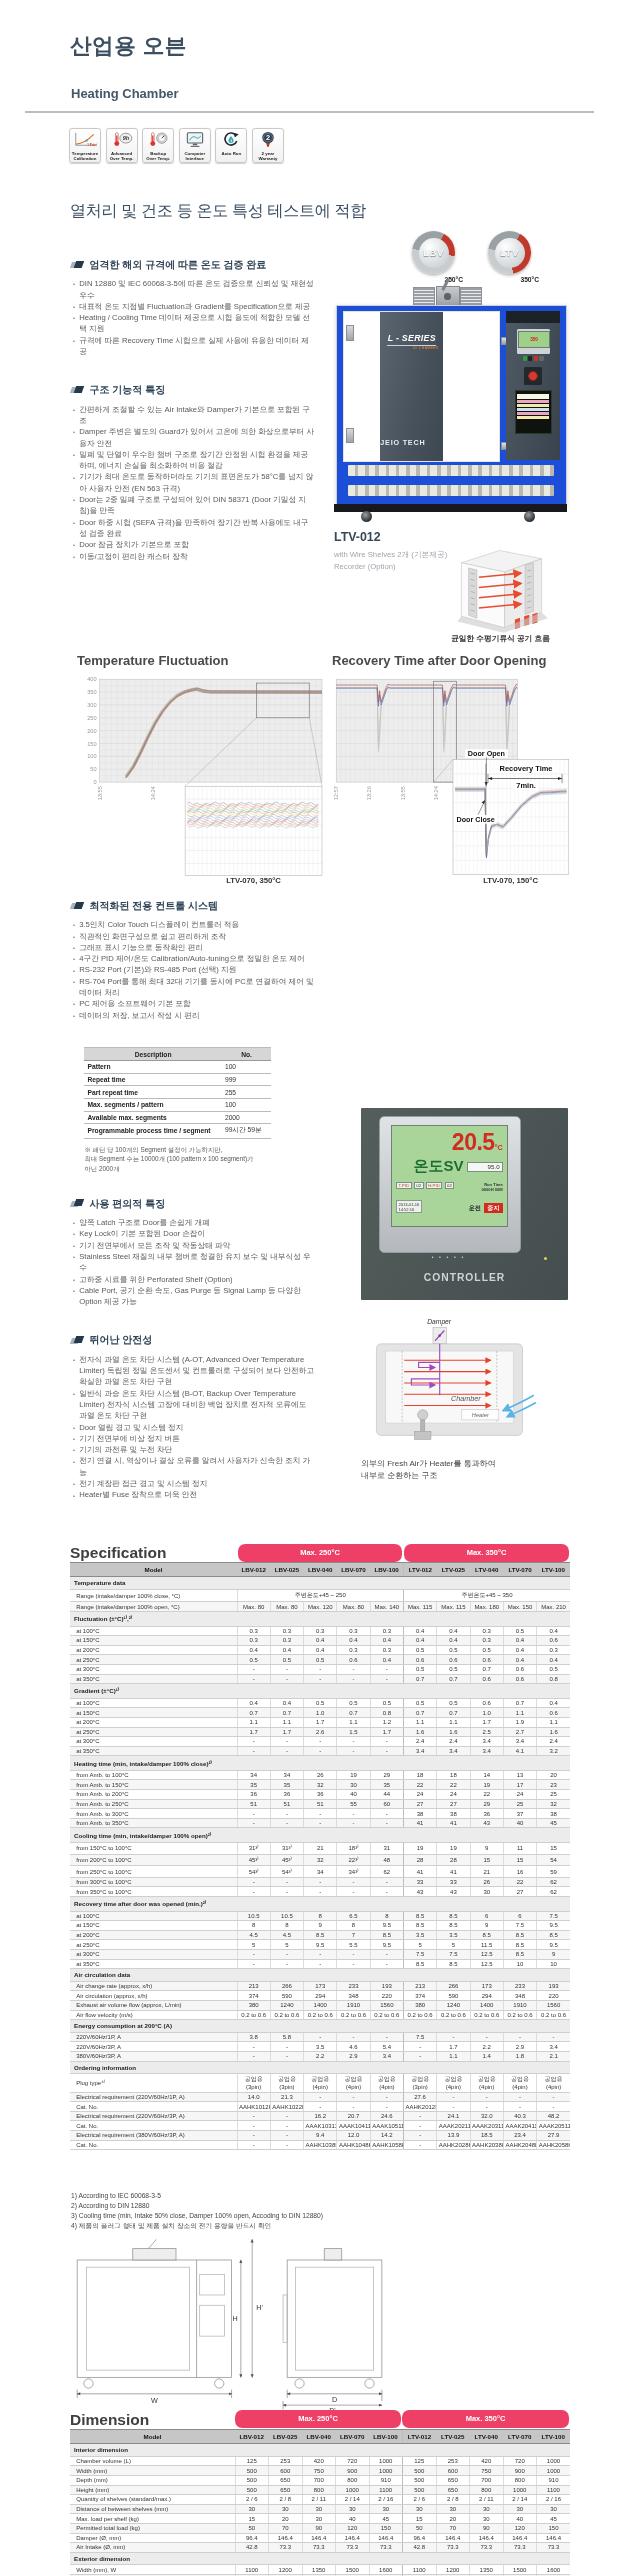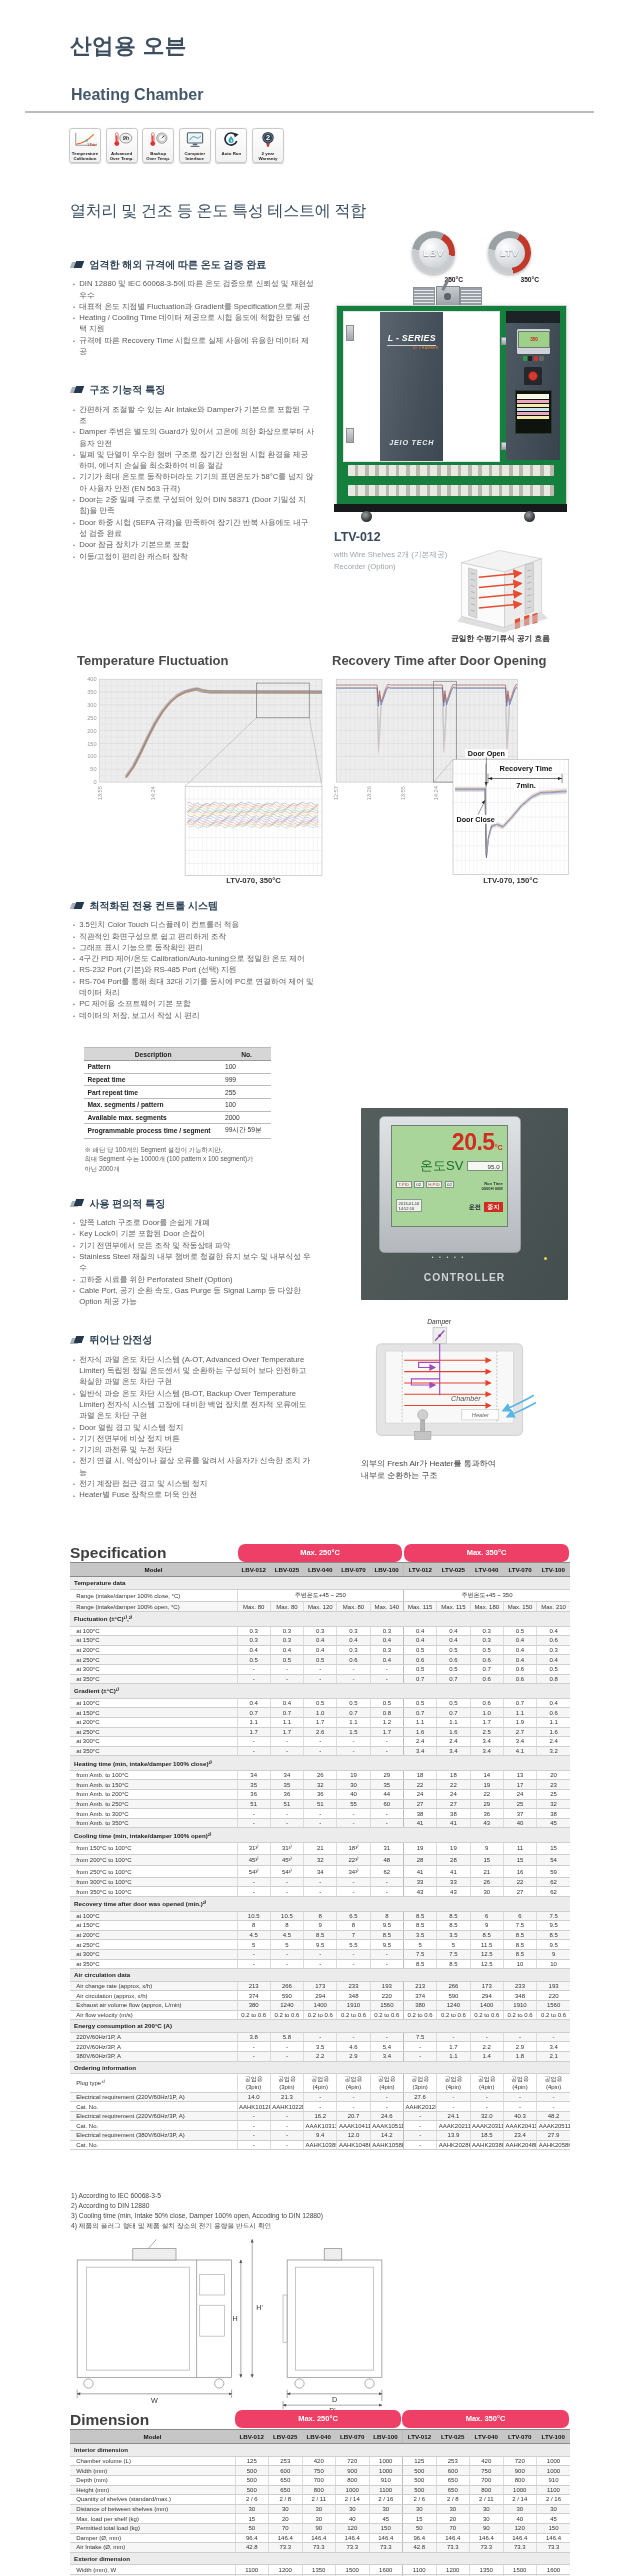--- a/index.html
+++ b/index.html
@@ -1,20 +1,20 @@
 <!DOCTYPE html>
 <html style="font-size:8.2px"><head>
 <meta charset="utf-8">
 <style>
   html,body{margin:0;padding:0;background:#fff;}
   .page{position:relative;width:618px;height:2879px;background:#fff;overflow:hidden;
         font-family:"Liberation Sans",sans-serif;color:#333;}
   
   .header-title{position:absolute;left:70px;top:31px;font-size:21.6px;font-weight:bold;color:#3c4e5f;letter-spacing:0.5px;}
-  .header-sub{position:absolute;left:71px;top:86px;font-size:16px;font-weight:bold;color:#44586a;}
+  .header-sub{position:absolute;left:71px;top:86px;font-size:13px;font-weight:bold;color:#44586a;}
   .divider{position:absolute;left:25px;top:111px;width:569px;height:1.5px;background:#b9bdc1;}
   
   .badges{position:absolute;left:69px;top:128px;display:flex;gap:4.6px;}
   .badge{width:32px;height:35px;background:linear-gradient(#ffffff,#f1f1f1);border:0.5px solid #c9c9c9;border-radius:3.1px;
          box-shadow:0 0.5px 1px rgba(0,0,0,.18);display:flex;flex-direction:column;align-items:center;padding-top:2.1px;box-sizing:border-box;}
   .badge svg{width:24px;height:16.5px;flex:none;}
   .badge .blabel{font-size:4.4px;font-weight:bold;color:#222;text-align:center;line-height:1.15;white-space:pre-line;margin-top:1px;}
   
   .headline{position:absolute;left:70px;top:201px;font-size:16px;font-weight:normal;color:#3a4f63;letter-spacing:-0.3px;}
   
@@ -43,28 +43,28 @@
                display:flex;align-items:center;justify-content:center;font-size:9.8px;font-weight:bold;color:#f8fafb;
                text-shadow:0 0.5px 1px #8a9298, 0 -0.5px 0.5px #b7bec2;letter-spacing:0.5px;}
   .gauge .gtemp{position:absolute;right:-4.1px;bottom:3.1px;font-size:6.7px;font-weight:bold;color:#1d1d1d;}
   
   .oven-figure{position:absolute;left:332px;top:284px;width:237px;height:242px;}
   .oven-damper{position:absolute;left:81px;top:0;width:68px;height:21.6px;}
   .ovd-slot{position:absolute;top:3.1px;width:19.6px;height:17.5px;background:repeating-linear-gradient(#9aa0a6 0 1.5px,#e8eaec 1.5px 3.1px);border:0.5px solid #8d9398;}
   .ovd-mid{position:absolute;left:23px;top:2.1px;width:21.6px;height:19.6px;background:linear-gradient(#c6cacd,#9aa0a5);border:0.5px solid #84898e;}
   .ovd-lever{position:absolute;left:31px;top:-6.2px;width:2.6px;height:13.4px;background:#7d8489;transform:rotate(28deg);border-radius:1px;}
   .ovd-knob{position:absolute;left:7.2px;top:6.2px;width:6.7px;height:6.7px;border-radius:50%;background:#5d6469;}
-  .oven-body{position:absolute;left:4.1px;top:20.6px;width:229px;height:198px;background:#15803d;border:0.5px solid #cfd3d6;border-radius:1.5px;
+  .oven-body{position:absolute;left:4.1px;top:20.6px;width:229px;height:198px;background:#1d4ed8;border:0.5px solid #cfd3d6;border-radius:1.5px;
              box-shadow:0 1.5px 4.1px rgba(0,0,0,.15);}
   .oven-door{position:absolute;left:6.2px;top:5.2px;width:155px;height:149px;background:#ffffff;border:0.5px solid #e1e4e6;}
   .door-panel{position:absolute;left:36px;top:0;width:63px;height:149px;background:linear-gradient(100deg,#5a6570 0%,#46515c 60%,#3d4853 100%);}
   .series-block{margin-top:21.6px;text-align:center;color:#fff;font-style:italic;font-weight:bold;font-size:8.8px;letter-spacing:0.3px;}
   .series-line{width:78%;margin:1.5px auto 0.5px;border-top:0.5px solid #cfd3d7;}
   .series-sub{font-size:3.3px;color:#f08c28;font-style:normal;letter-spacing:0.5px;text-align:right;width:86%;margin:0 auto;}
-  .brand{position:absolute;bottom:13.4px;width:100%;text-align:center;color:#e8ebee;font-style:italic;font-weight:bold;font-size:7.2px;letter-spacing:0.8px;}
+  .brand{position:absolute;bottom:13.4px;width:100%;color:#e8ebee;font-weight:bold;font-size:7.2px;letter-spacing:0.8px;}
   .handle{position:absolute;left:163px;top:27px;width:4.6px;height:109px;border-radius:2.1px;background:linear-gradient(90deg,#9aa2a8,#eef1f3 45%,#8d959c);box-shadow:0.5px 0.5px 1px rgba(0,0,0,.3);}
   .handle-mount{position:absolute;left:157px;width:8.2px;height:6.2px;background:linear-gradient(#dfe3e5,#9aa1a6);border:0.5px solid #8a9095;}
   .hinge{position:absolute;left:2.1px;width:5.2px;height:13.4px;background:linear-gradient(#d7dadd,#9fa5aa);border:0.5px solid #8a9095;}
   .control-col{position:absolute;left:169px;top:5.2px;width:54px;height:149px;background:linear-gradient(100deg,#4e5a65,#39434d);}
   .cc-cap{height:12.4px;background:#1d2227;}
   .cc-disp{margin:6.2px auto 0;width:33px;height:25px;background:#ced3d7;border-radius:1.5px;padding:1.5px;box-sizing:border-box;}
   .cc-screen{width:100%;height:15.5px;background:#9fd08a;border:0.5px solid #6c7d70;font-size:4.6px;color:#c22;font-weight:bold;text-align:center;line-height:15.5px;}
   .cc-btns{display:flex;gap:1.5px;justify-content:center;margin-top:2.1px;}
   .cc-btn{width:4.1px;height:4.1px;border-radius:1px;}
   .cc-estop{margin:6.2px auto 0;width:18.5px;height:18.5px;background:#23282d;border-radius:1.5px;display:flex;align-items:center;justify-content:center;}
@@ -86,21 +86,21 @@
   #chart2{left:332px;width:242px;}
   .chart-title{font-size:13px;font-weight:bold;color:#4a4a4a;margin-bottom:4.1px;}
   
   .controller-fig{position:absolute;left:361px;top:1108px;width:207px;height:192px;background:linear-gradient(120deg,#545e5c,#454e4f);border-radius:1px;}
   .ctrl-bezel{position:absolute;left:17.5px;top:8.2px;width:140px;height:135px;background:linear-gradient(#e0e3e6,#b4b8bc);border-radius:5.2px;border:0.5px solid #979ca0;}
   .ctrl-screen{position:absolute;left:11.3px;top:8.2px;width:117px;height:102px;background:#a9d59b;border:1px solid #6f8074;box-sizing:border-box;padding:3.1px 4.1px;}
   .pv-row{text-align:right;}
   .pv{font-size:23px;font-weight:bold;color:#d22b1f;letter-spacing:-0.5px;}
   .pv-unit{font-size:7.2px;color:#d22b1f;font-weight:bold;}
   .sv-row{display:flex;justify-content:flex-end;align-items:center;gap:3.1px;margin-top:1px;}
-  .sv-label{font-size:13px;font-weight:normal;color:#1c6e2d;}
+  .sv-label{font-size:15px;font-weight:bold;color:#1c6e2d;}
   .sv-box{width:30px;background:#f4f7f2;border:0.5px solid #7d8f82;font-size:6.2px;color:#333;text-align:right;padding:0.5px 2.1px;}
   .pid-row{display:flex;gap:2.1px;margin-top:5.2px;align-items:flex-start;}
   .chip{font-size:4.4px;border:0.5px solid #7d8f82;background:#eef2ea;padding:0 1.5px;color:#b3402f;}
   .chip.v{color:#333;}
   .runtime{margin-left:auto;text-align:right;font-size:4.1px;color:#333;font-weight:bold;line-height:1.3;white-space:pre-line;}
   .scr-bottom{display:flex;align-items:flex-end;margin-top:8.2px;}
   .dt{font-size:4.1px;color:#334;background:#eef2ea;border:0.5px solid #8a9a8e;padding:0.5px 1.5px;white-space:pre-line;}
   .run-label{margin-left:auto;font-size:6.2px;font-weight:bold;color:#223;}
   .stop-chip{margin-left:3.1px;font-size:6.2px;font-weight:bold;color:#fff;background:#d22b1f;padding:0.5px 3.1px;}
   .ctrl-chin{position:absolute;left:17.5px;top:146px;width:140px;height:11.3px;text-align:center;color:#cfd5d9;font-size:5.2px;letter-spacing:2.1px;}
@@ -769,21 +769,21 @@
     <div class="feature-section">
         <div class="fs-title">
           <span class="fs-icon">
             <span class="p1"></span>
             <span class="p2"></span>
           </span>
           <span>뛰어난 안전성</span>
         </div>
         <div class="bullet">
           <span class="dot">•</span>
-          <span class="btext">전자식 과열 온도 차단 시스템 (A-OT, Advanced Over Temperature Limiter) 독립된 정밀 온도센서 및 순환하는 구성되어 보다 안전하고 확실한 과열 온도 차단 구현</span>
+          <span class="btext">전자식 과열 온도 차단 시스템 (A-OT, Advanced Over Temperature Limiter) 독립된 정밀 온도센서 및 컨트롤러로 구성되어 보다 안전하고 확실한 과열 온도 차단 구현</span>
         </div>
         <div class="bullet">
           <span class="dot">•</span>
           <span class="btext">일반식 과승 온도 차단 시스템 (B-OT, Backup Over Temperature Limiter) 전자식 시스템 고장에 대비한 백업 장치로 전자적 오류에도 과열 온도 차단 구현</span>
         </div>
         <div class="bullet">
           <span class="dot">•</span>
           <span class="btext">Door 열림 경고 및 시스템 정지</span>
         </div>
         <div class="bullet">

